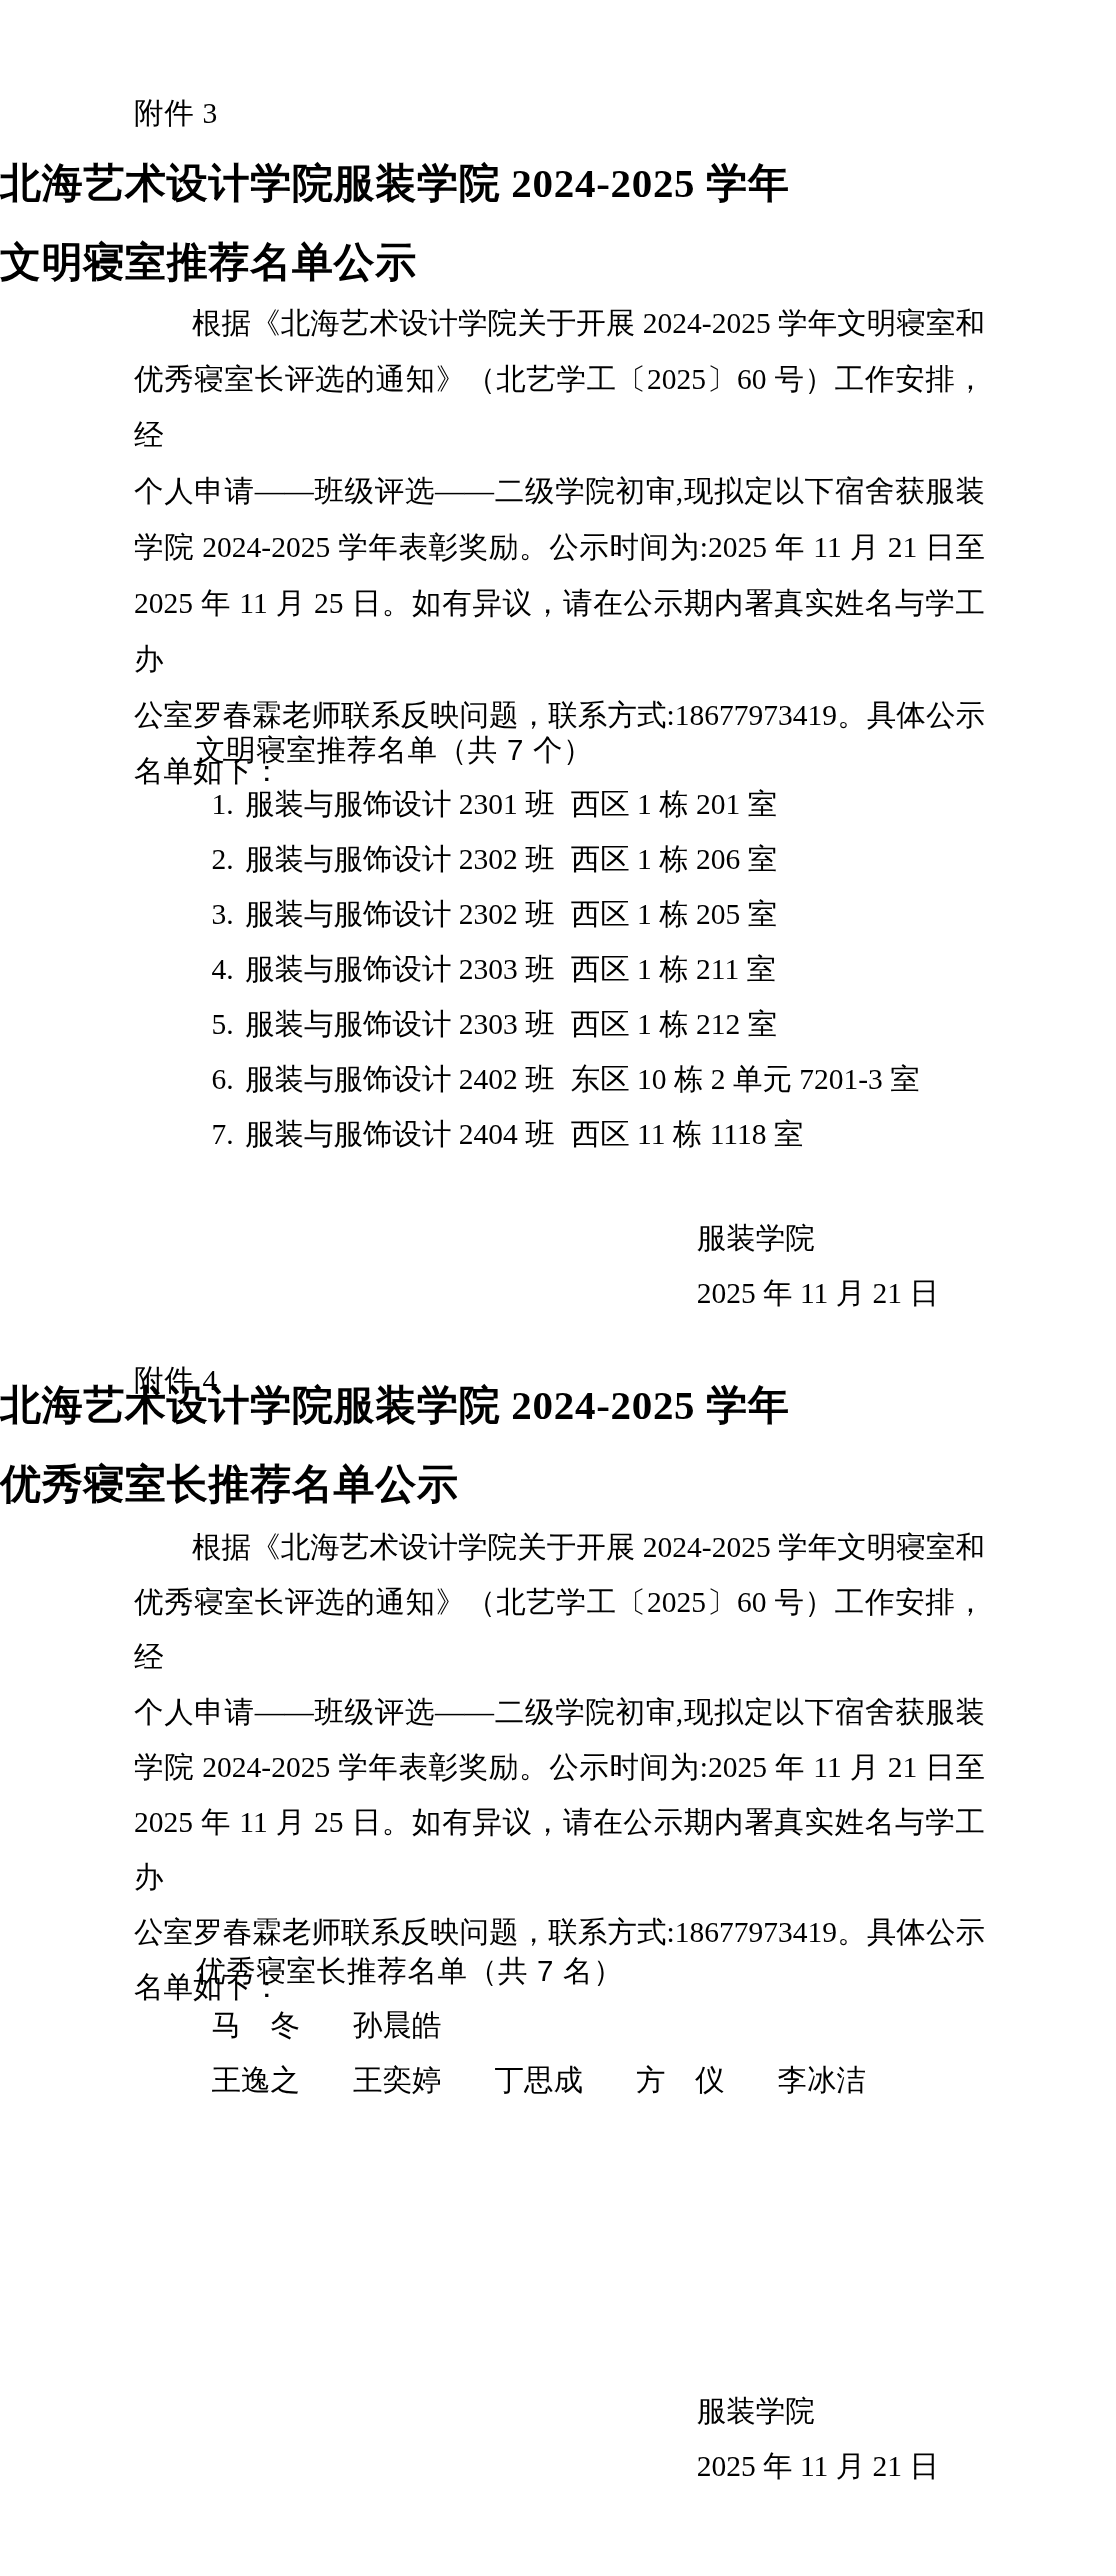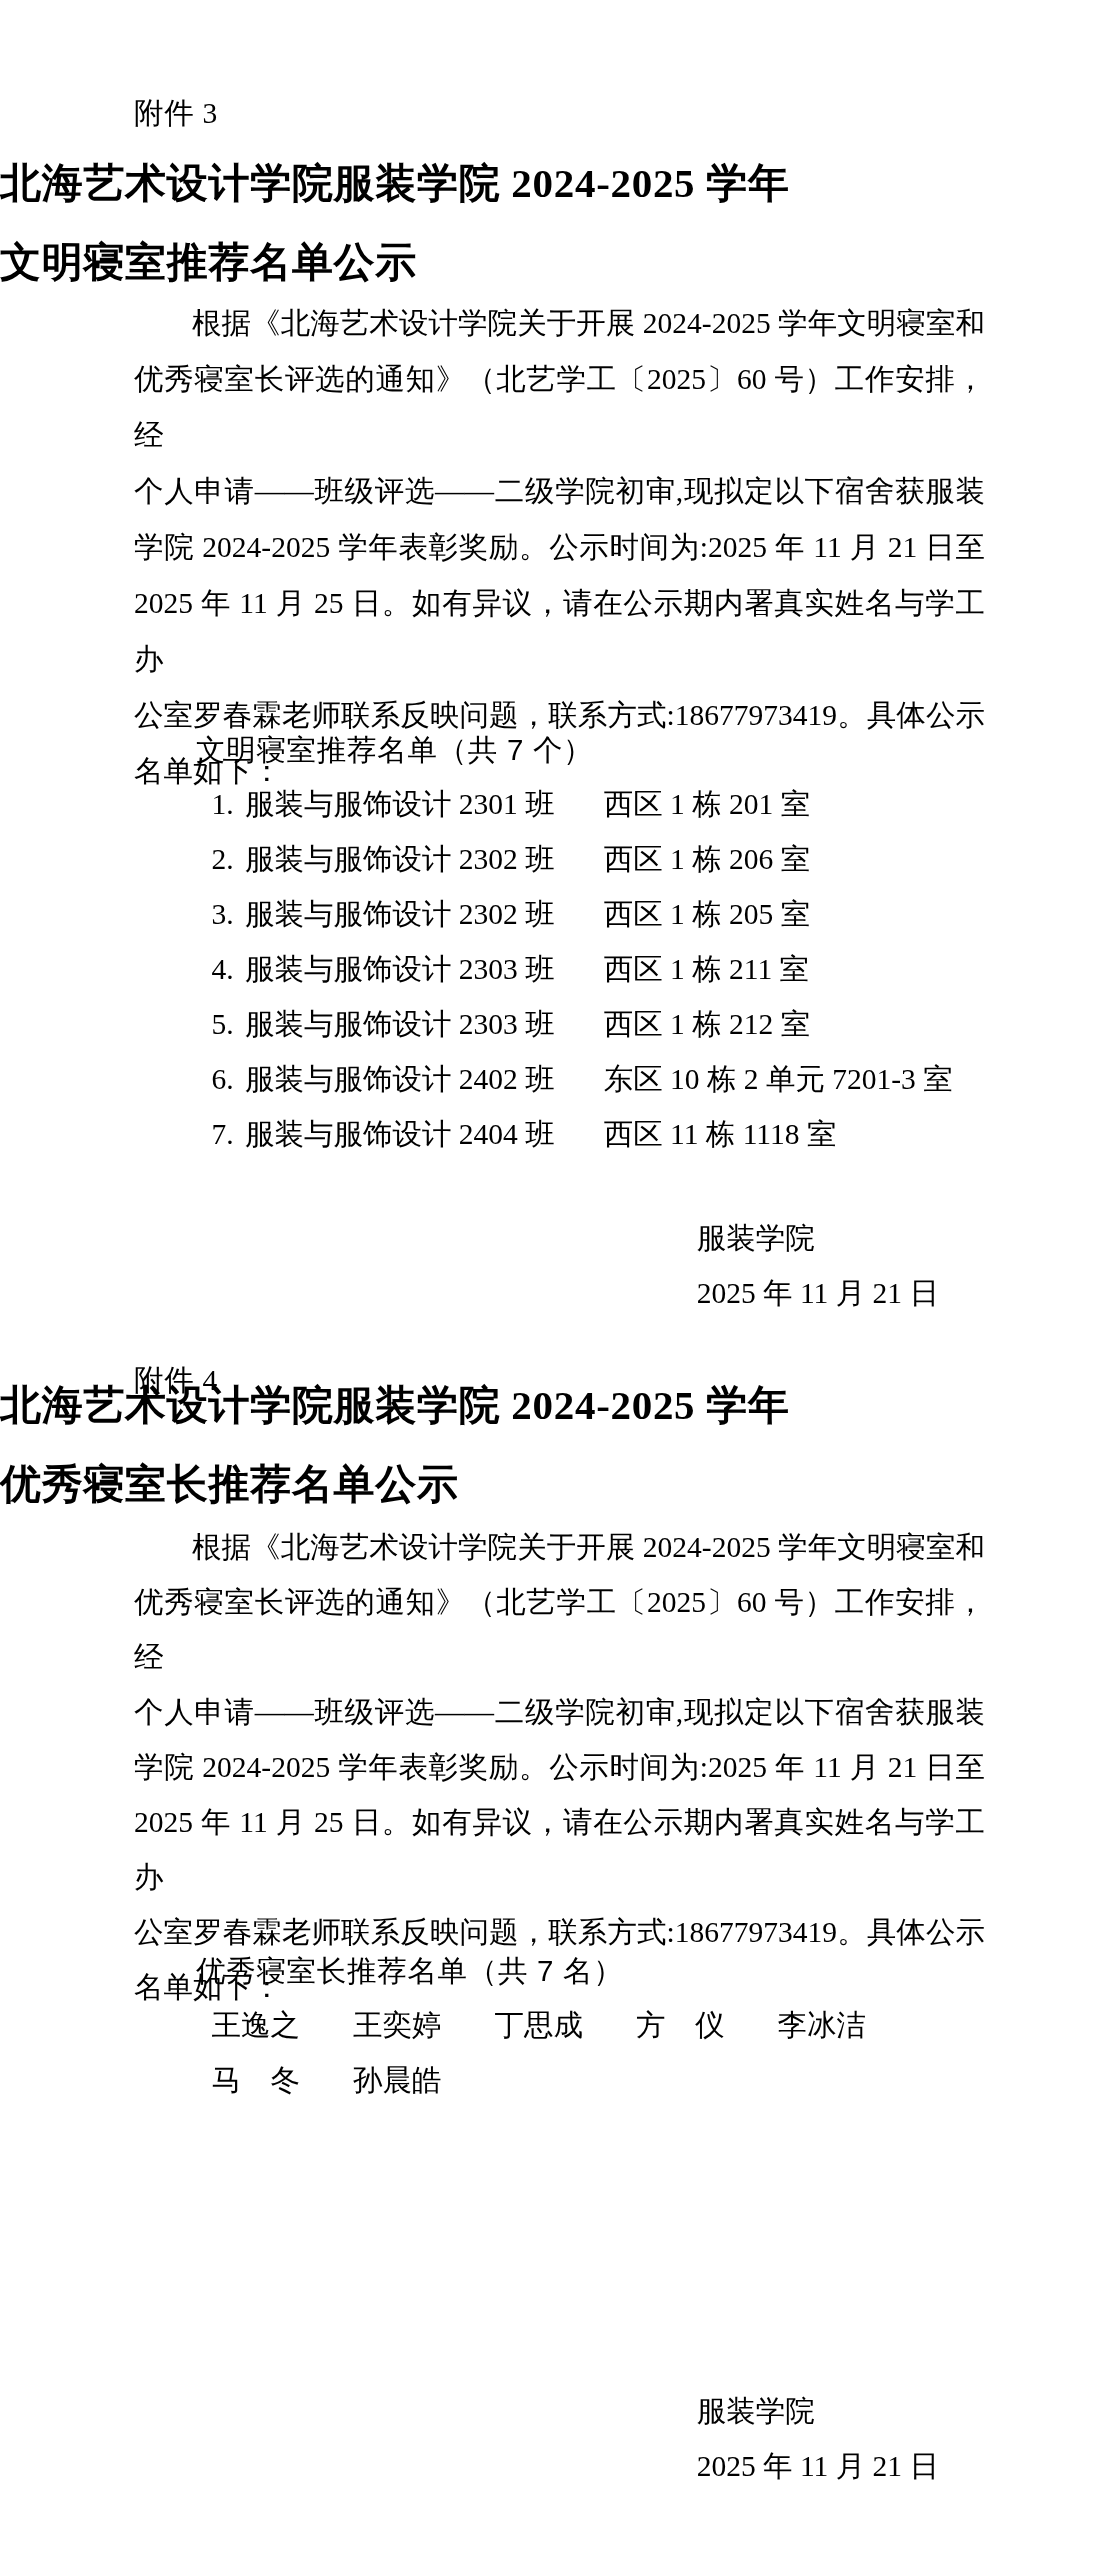--- a/index.html
+++ b/index.html
@@ -39,21 +39,21 @@
     position:absolute; left:196px; width:816px;
     font-size:29.5px; line-height:55px;
   }
   .list-header {
     font-family:"Liberation Sans", sans-serif;
     font-weight:400;
     letter-spacing:0.7px;
   }
   .list-item {padding-left:15.5px; white-space:nowrap;}
   .list-item .no {margin-right:11.3px;}
-  .list-item .room {margin-left:49px;}
+  .list-item .room {margin-left:16px;}
   .names-row {padding-left:15.5px; white-space:nowrap;}
   .name {margin-right:53px;}
   .signature {
     position:absolute; right:177px;
     text-align:left;
     font-size:29.5px; line-height:55px;
   }
 </style>
 </head>
 <body>
@@ -120,24 +120,24 @@
     <div class="pline jfull">个人申请——班级评选——二级学院初审,现拟定以下宿舍获服装</div>
     <div class="pline jfull">学院 2024-2025 学年表彰奖励。公示时间为:2025 年 11 月 21 日至</div>
     <div class="pline jfull">2025 年 11 月 25 日。如有异议，请在公示期内署真实姓名与学工办</div>
     <div class="pline jfull">公室罗春霖老师联系反映问题，联系方式:18677973419。具体公示</div>
     <div class="pline">名单如下：</div>
   </div>
 
   <div class="listblock" style="top:1943px">
     <div class="list-header">优秀寝室长推荐名单（共 7 名）</div>
     <div class="names-row">
-      <span class="name">王逸之</span><span class="name">王奕婷</span><span class="name">丁思成</span><span class="name">方　仪</span><span class="name">李冰洁</span>
+      <span class="name">马　冬</span><span class="name">孙晨皓</span>
     </div>
     <div class="names-row">
-      <span class="name">马　冬</span><span class="name">孙晨皓</span>
+      <span class="name">王逸之</span><span class="name">王奕婷</span><span class="name">丁思成</span><span class="name">方　仪</span><span class="name">李冰洁</span>
     </div>
   </div>
 
   <div class="signature" style="top:2384px">
     <div>服装学院</div>
     <div>2025 年 11 月 21 日</div>
   </div>
 
 </div>
 

